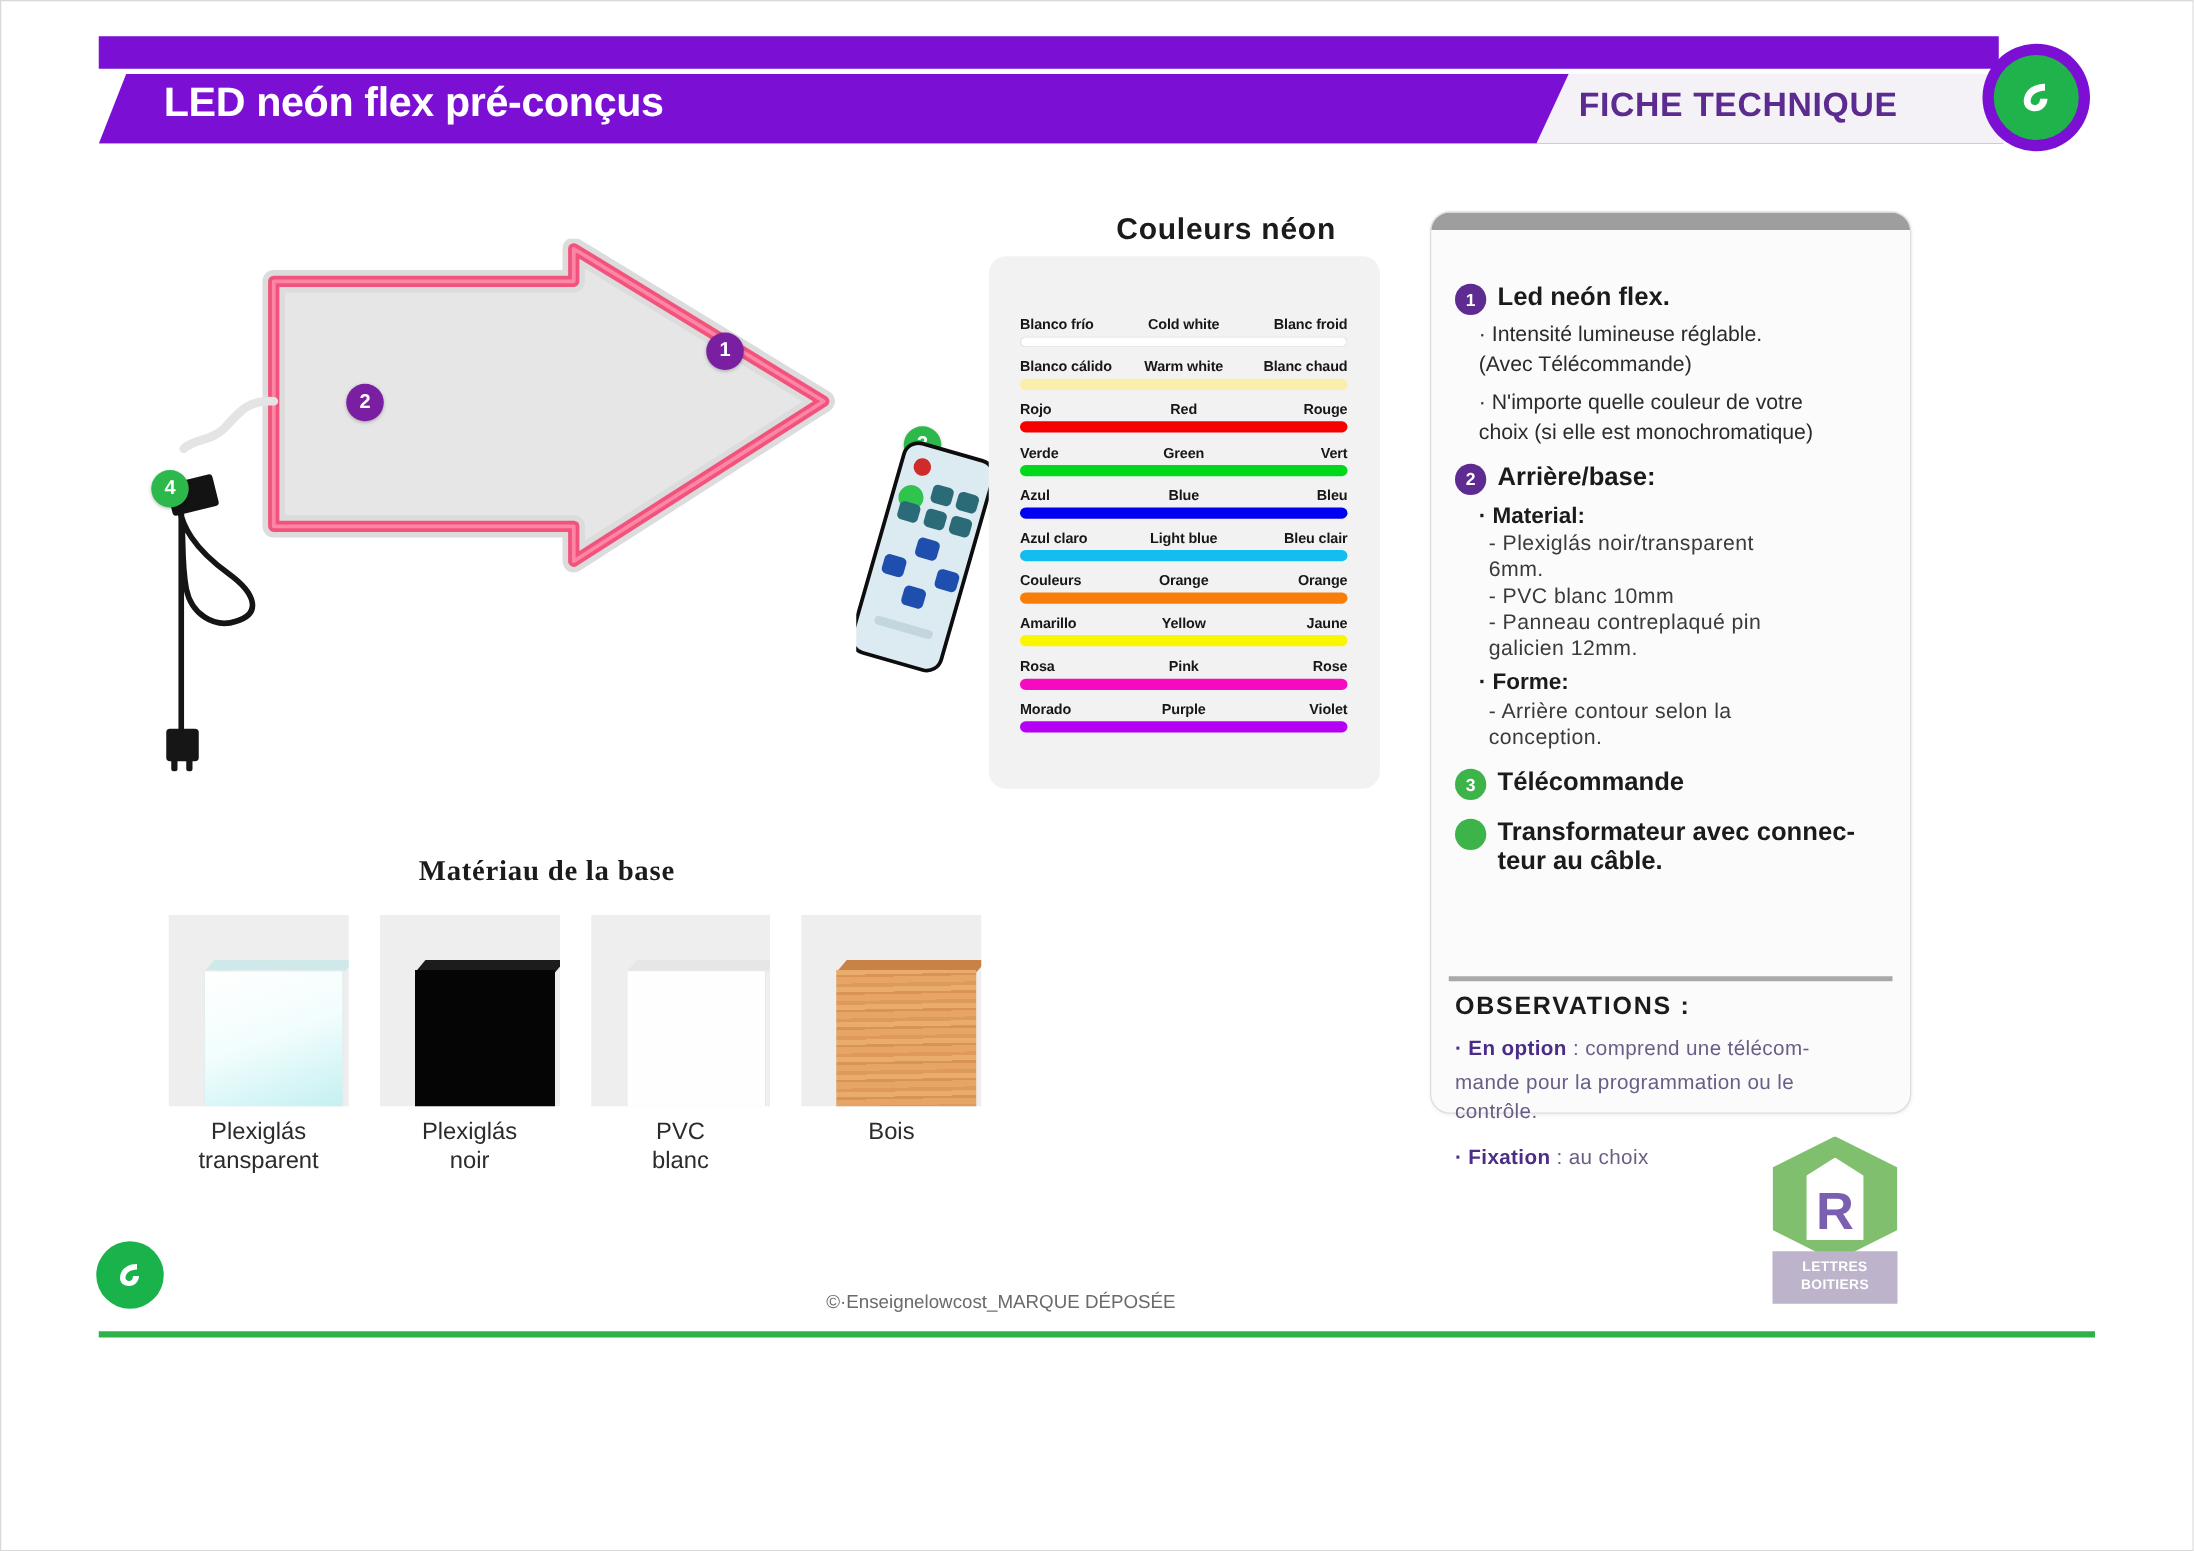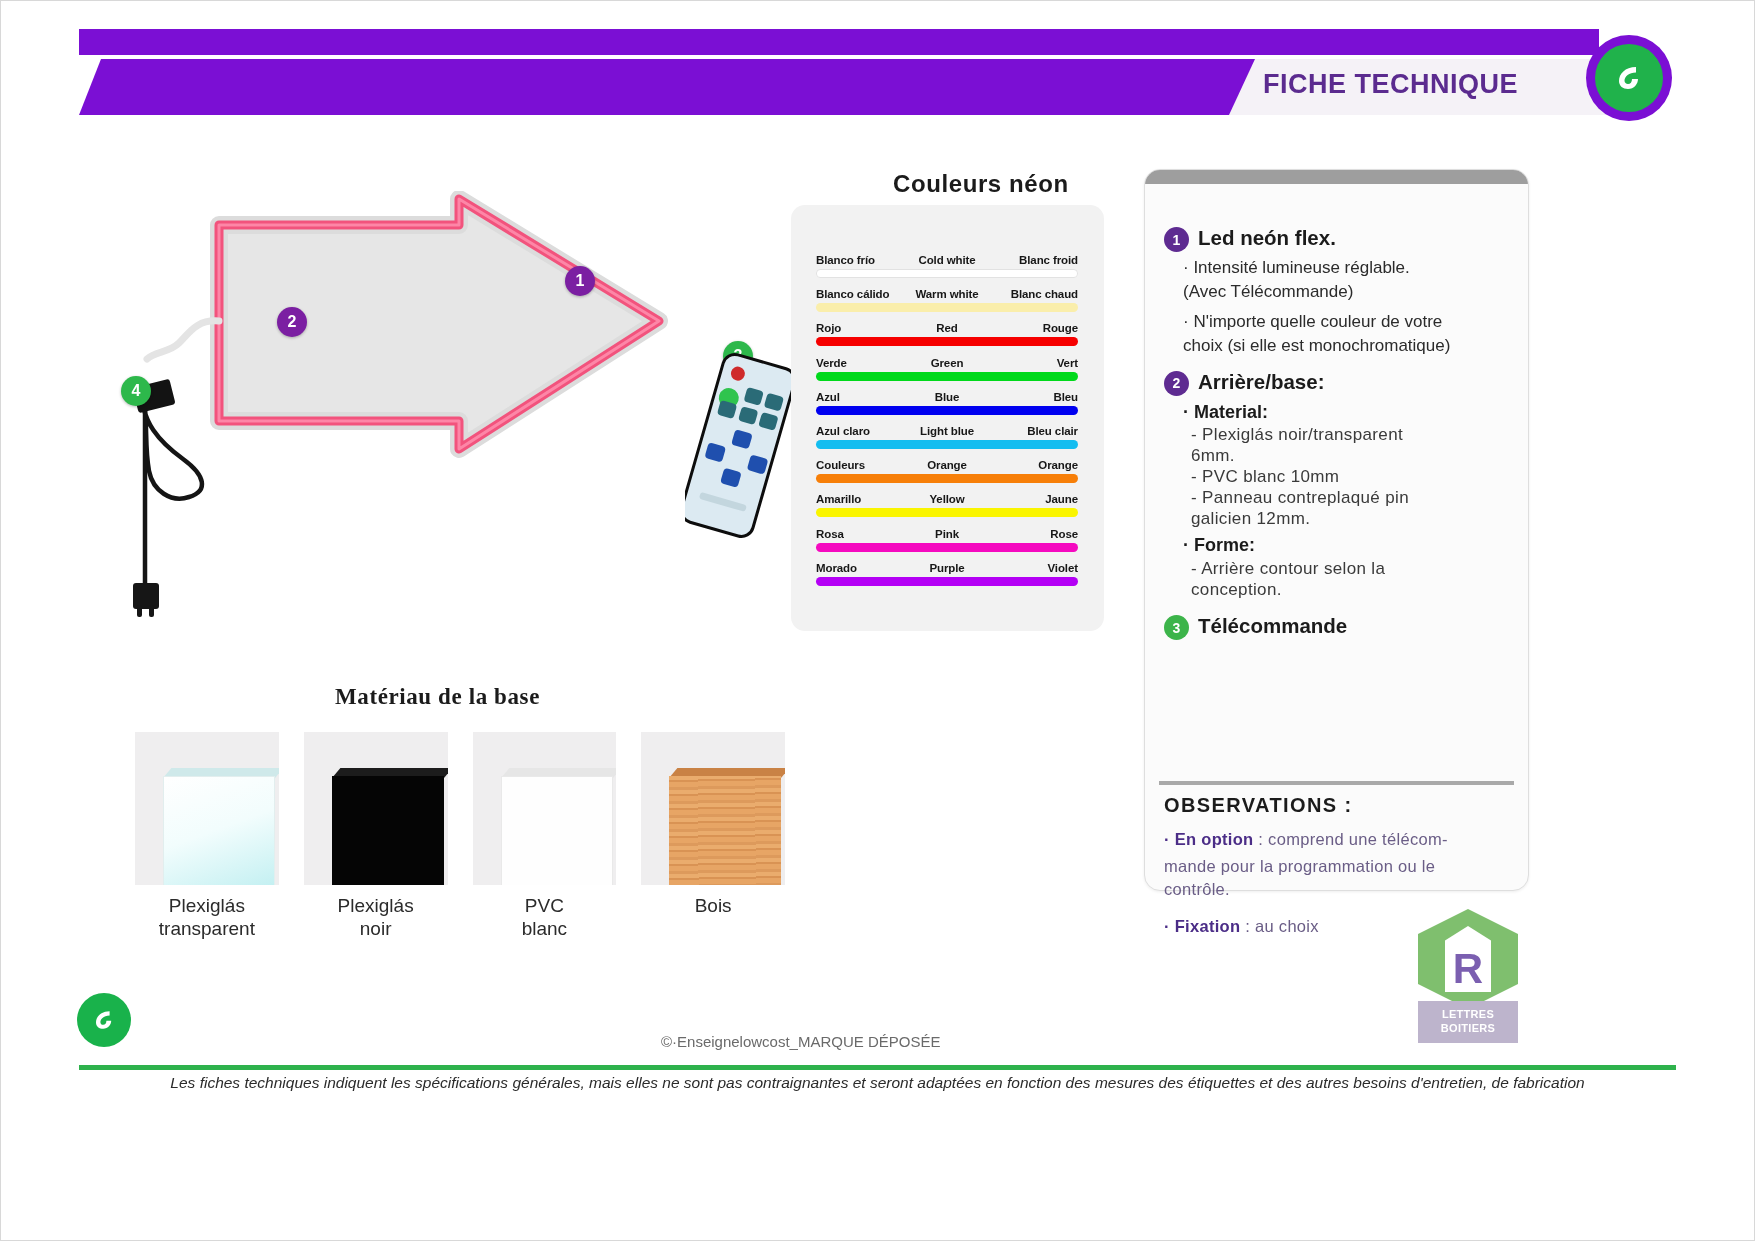--- a/index.html
+++ b/index.html
@@ -272,20 +272,21 @@
     letter-spacing: 0.3px; line-height: 1.25; text-align: right;
   }
 </style>
 </head>
 <body>
 
 <div id="page">
 
   <div id="header-band"></div>
   <div id="header-bar"></div>
+  <div id="header-title">LED neón flex pré-conçus</div>
 
   <div id="ft-plate"></div>
   <div id="ft-label">FICHE TECHNIQUE</div>
   <div id="ft-badge-ring"></div>
   <div id="ft-badge">
     <svg viewBox="0 0 40 40" aria-hidden="true">
       <path d="M27 9 C16 9, 10 16, 10 23 C10 28, 14 31, 19 31 C25 31, 29 26, 29 21 L23 21 C23 24, 21.5 26, 19 26 C17 26, 15.5 24.8, 15.5 22.8 C15.5 18.5, 20 14.5, 27 14.5 Z" fill="#ffffff"></path>
     </svg>
   </div>
 
@@ -453,20 +454,29 @@
       <div class="spec-dash" style="margin-bottom:14px">conception.</div>
     </div>
 
     <div class="spec-item">
       <div class="spec-head" style="margin-bottom:14px">
         <div class="spec-bullet green">3</div>
         <div class="spec-title">Télécommande</div>
       </div>
     </div>
 
+    <div class="spec-item">
+      <div class="spec-head">
+        <div class="spec-bullet green"></div>
+        <div>
+          <div class="spec-title">Transformateur avec connec-</div>
+          <div class="spec-title">teur au câble.</div>
+        </div>
+      </div>
+    </div>
 
   </div>
 
   <div id="obs-rule"></div>
   <div id="obs-title">OBSERVATIONS :</div>
   <div id="obs-list">
     <div class="obs-line">
       <b>· En option</b><span> : comprend une télécom-</span>
     </div>
     <div class="obs-line" style="margin-bottom:2px">mande pour la programmation ou le</div>
@@ -533,15 +543,14 @@
     <div id="r-badge-inner">
       <span id="r-letter">R</span>
     </div>
   </div>
   <div id="r-badge-caption">
     <span>LETTRES</span>
     <span>BOITIERS</span>
   </div>
 
   <div id="rule-bottom"></div>
-  <div id="disclaimer">Les fiches techniques indiquent les spécifications générales, mais elles ne sont pas contraignantes et seront adaptées en fonction des mesures des étiquettes et des autres besoins d'entretien, de fabrication</div>
 
 </div>
 
 </body></html>

